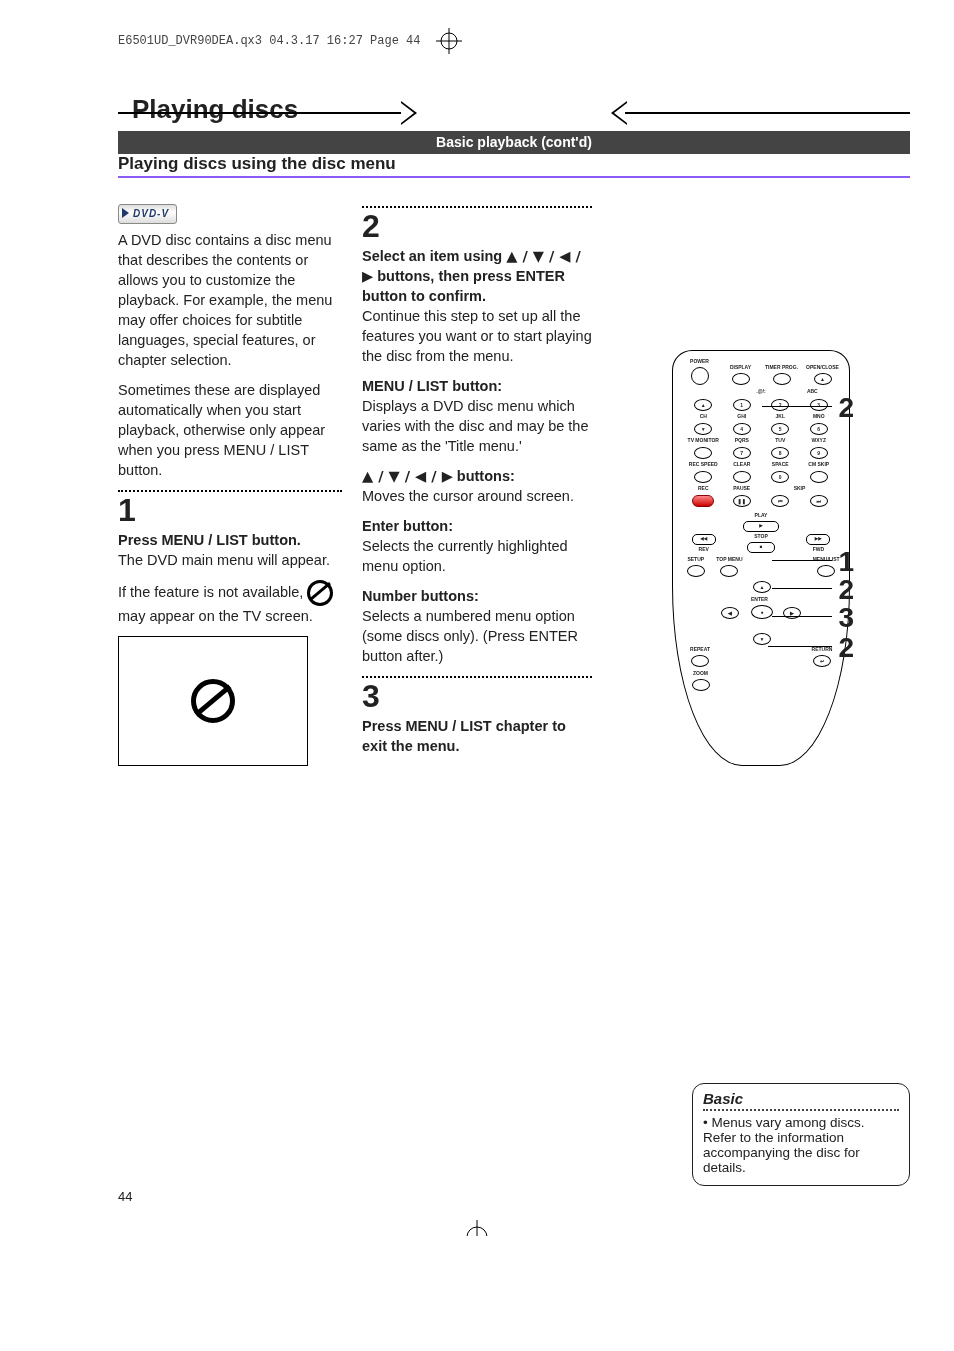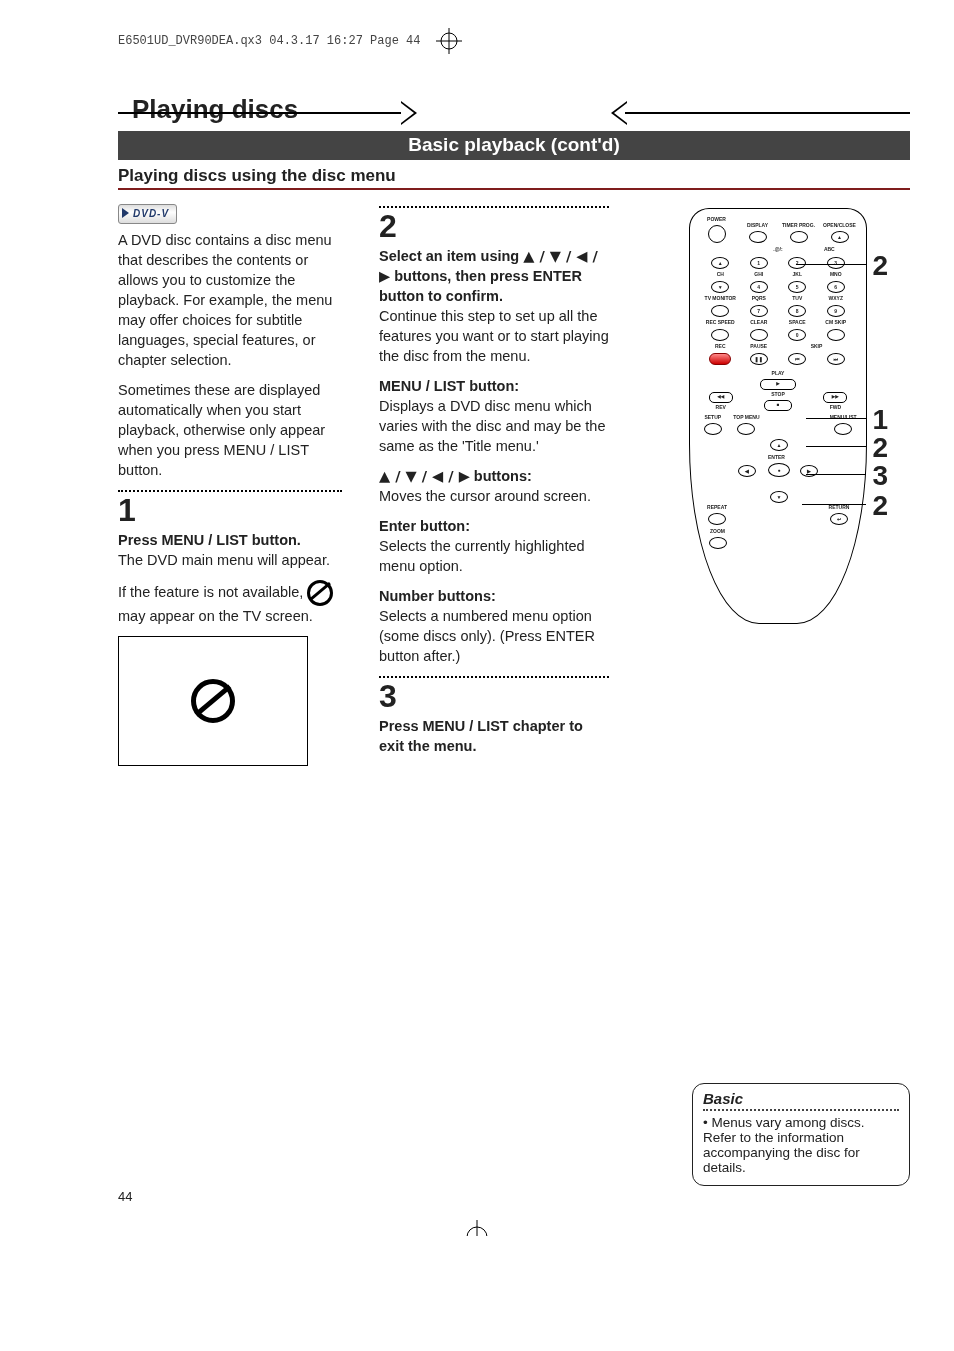--- a/index.html
+++ b/index.html
@@ -60,31 +60,30 @@
   .chapter-title {
     display:inline-block;
     font-size: 26px;
     font-weight: bold;
     padding: 4px 14px;
   }
   .sub-bar {
     background:#444;
     color:#fff;
     text-align:center;
-    font-size:19px;
+    font-size:14px;
     font-weight:bold;
     padding:3px 0 4px;
-    margin-bottom:6px;
   }
   .section-h {
     font-size:17px;
     font-weight:bold;
-    border-bottom: 2px solid #7f1d1d;
+    border-bottom: 2px solid #8b5cf6;
     padding-bottom:2px;
-    margin-bottom:12px;
+    margin-bottom:24px;
   }
   .dvd-badge {
     display:inline-block;
     border:1px solid #888;
     border-radius:3px;
     background: linear-gradient(#ddd,#fefefe 40%,#ddd);
     font-size:10px;
     font-weight:bold;
     font-style:italic;
     letter-spacing:1px;
@@ -95,21 +94,22 @@
   }
   .dvd-badge::before{
     content:""; position:absolute; left:3px; top:3px;
     border-top:5px solid transparent;
     border-bottom:5px solid transparent;
     border-left:7px solid #223a6b;
   }
 
   .columns {
     display:flex;
-    gap: 37px;
+    gap: 20px;
+    align-items: flex-end;
   }
   .col { flex: 0 0 230px; font-size:14.5px; line-height:1.38; }
   .col.col1{ flex:0 0 224px; }
   .col.col2{ flex:0 0 230px; }
   .col.col3{ flex:1 1 auto; position:relative; }
 
   p { margin: 0 0 10px; }
   .dotted { border-top: 2px dotted #000; height:0; margin: 4px 0 2px; }
   .bignum { font-size: 32px; font-weight:bold; line-height:1; margin:0 0 4px;}
   .lead { font-weight:bold; }

